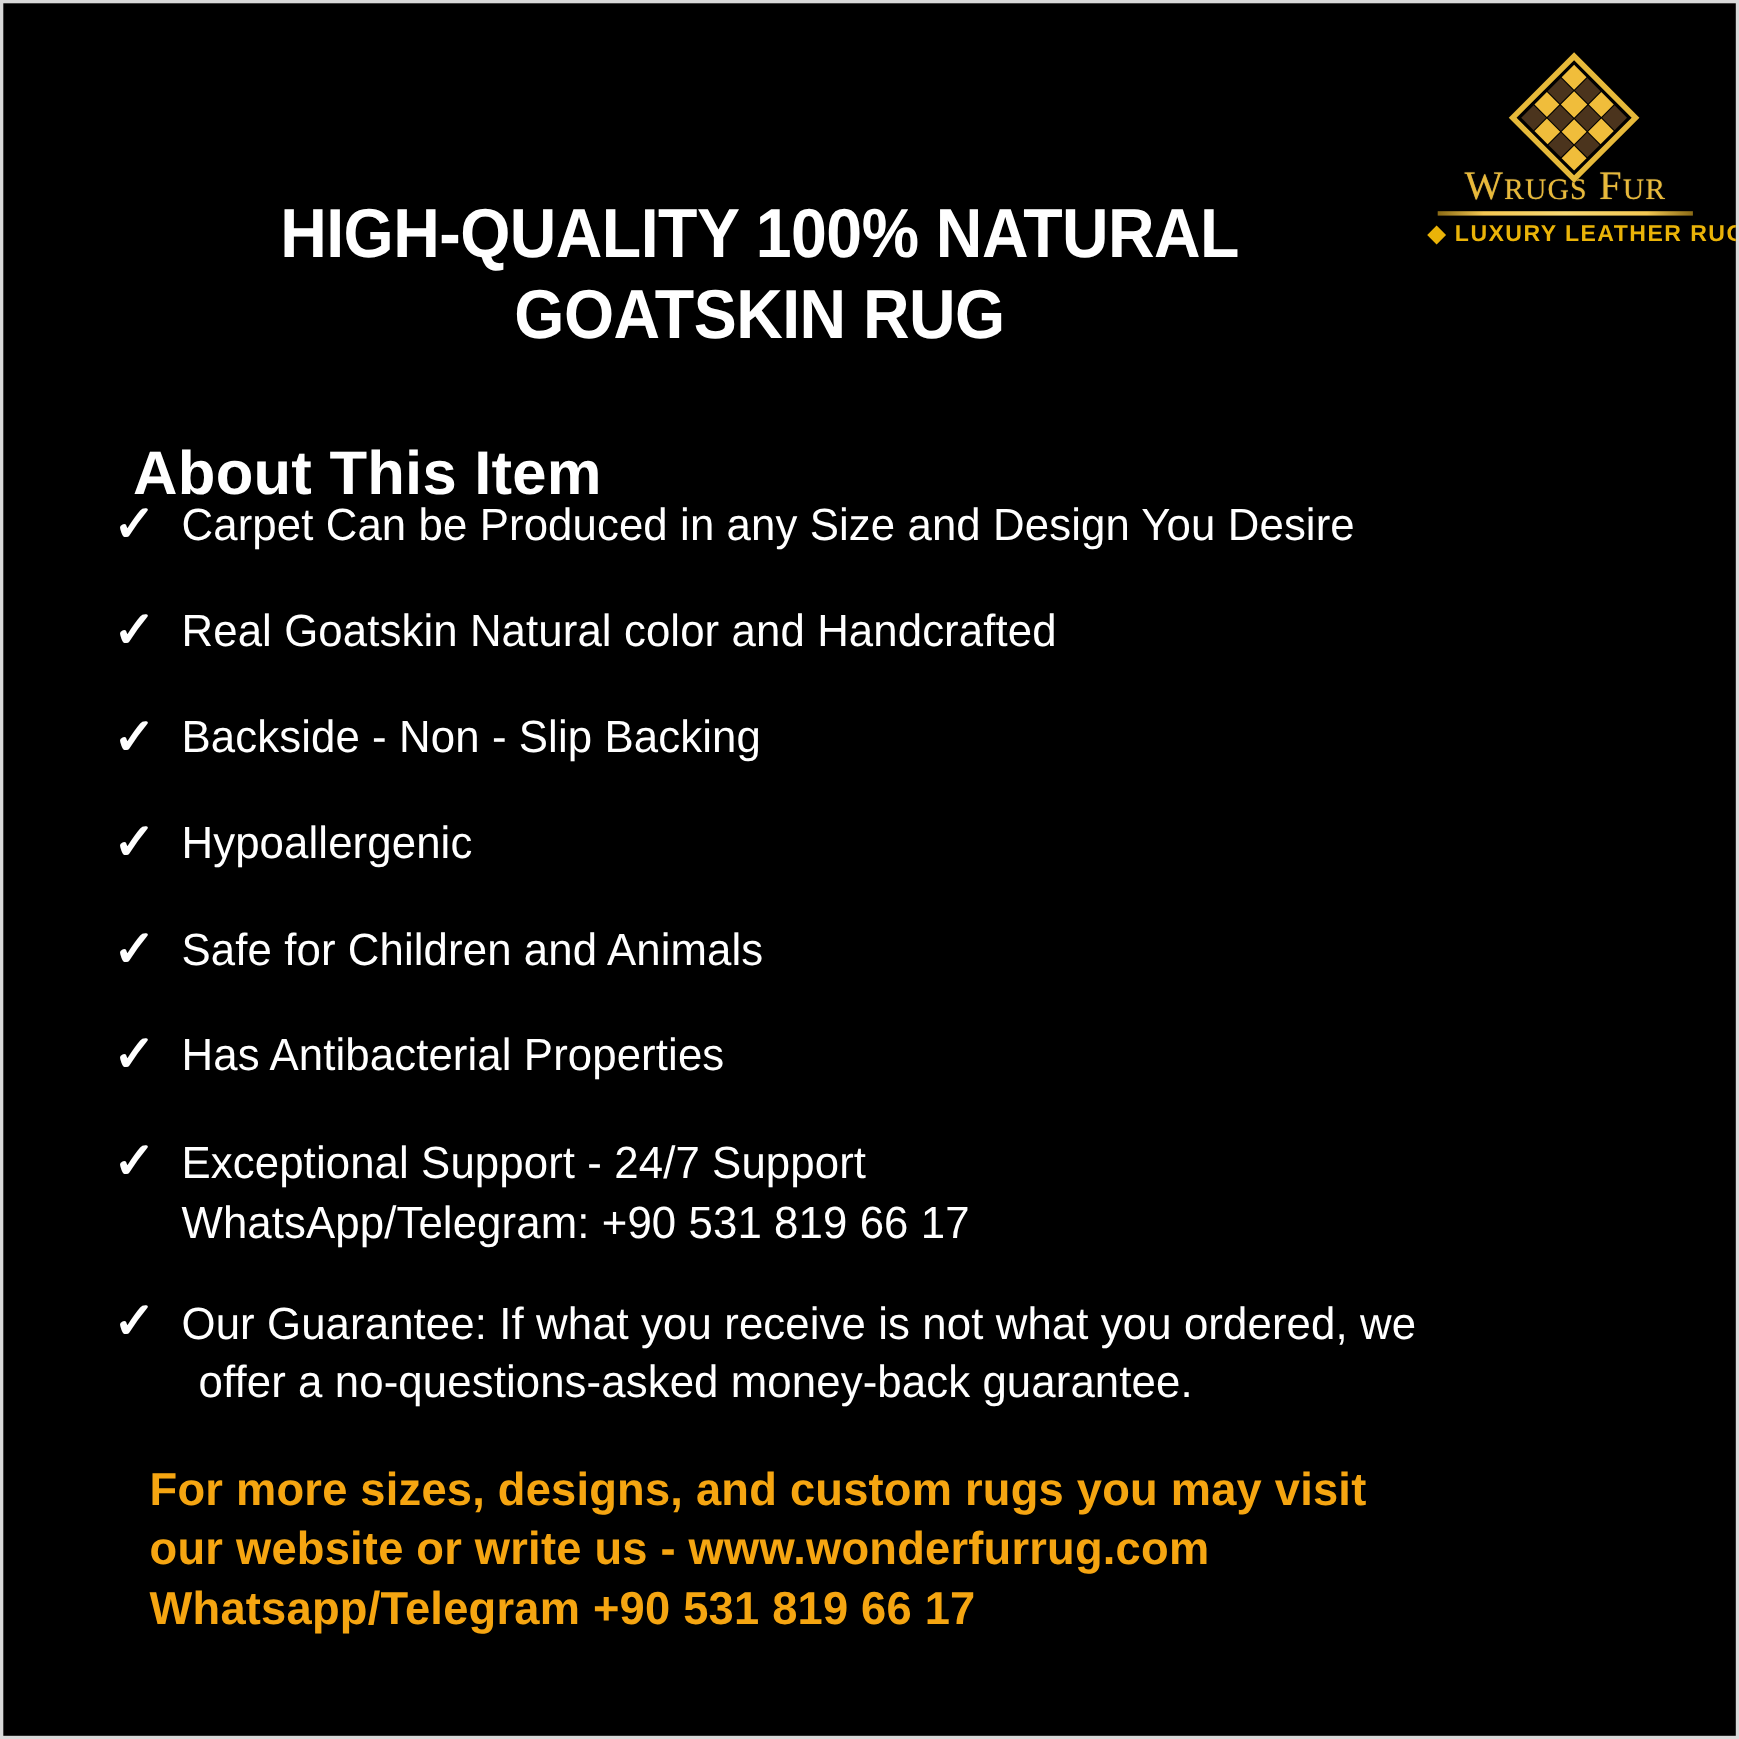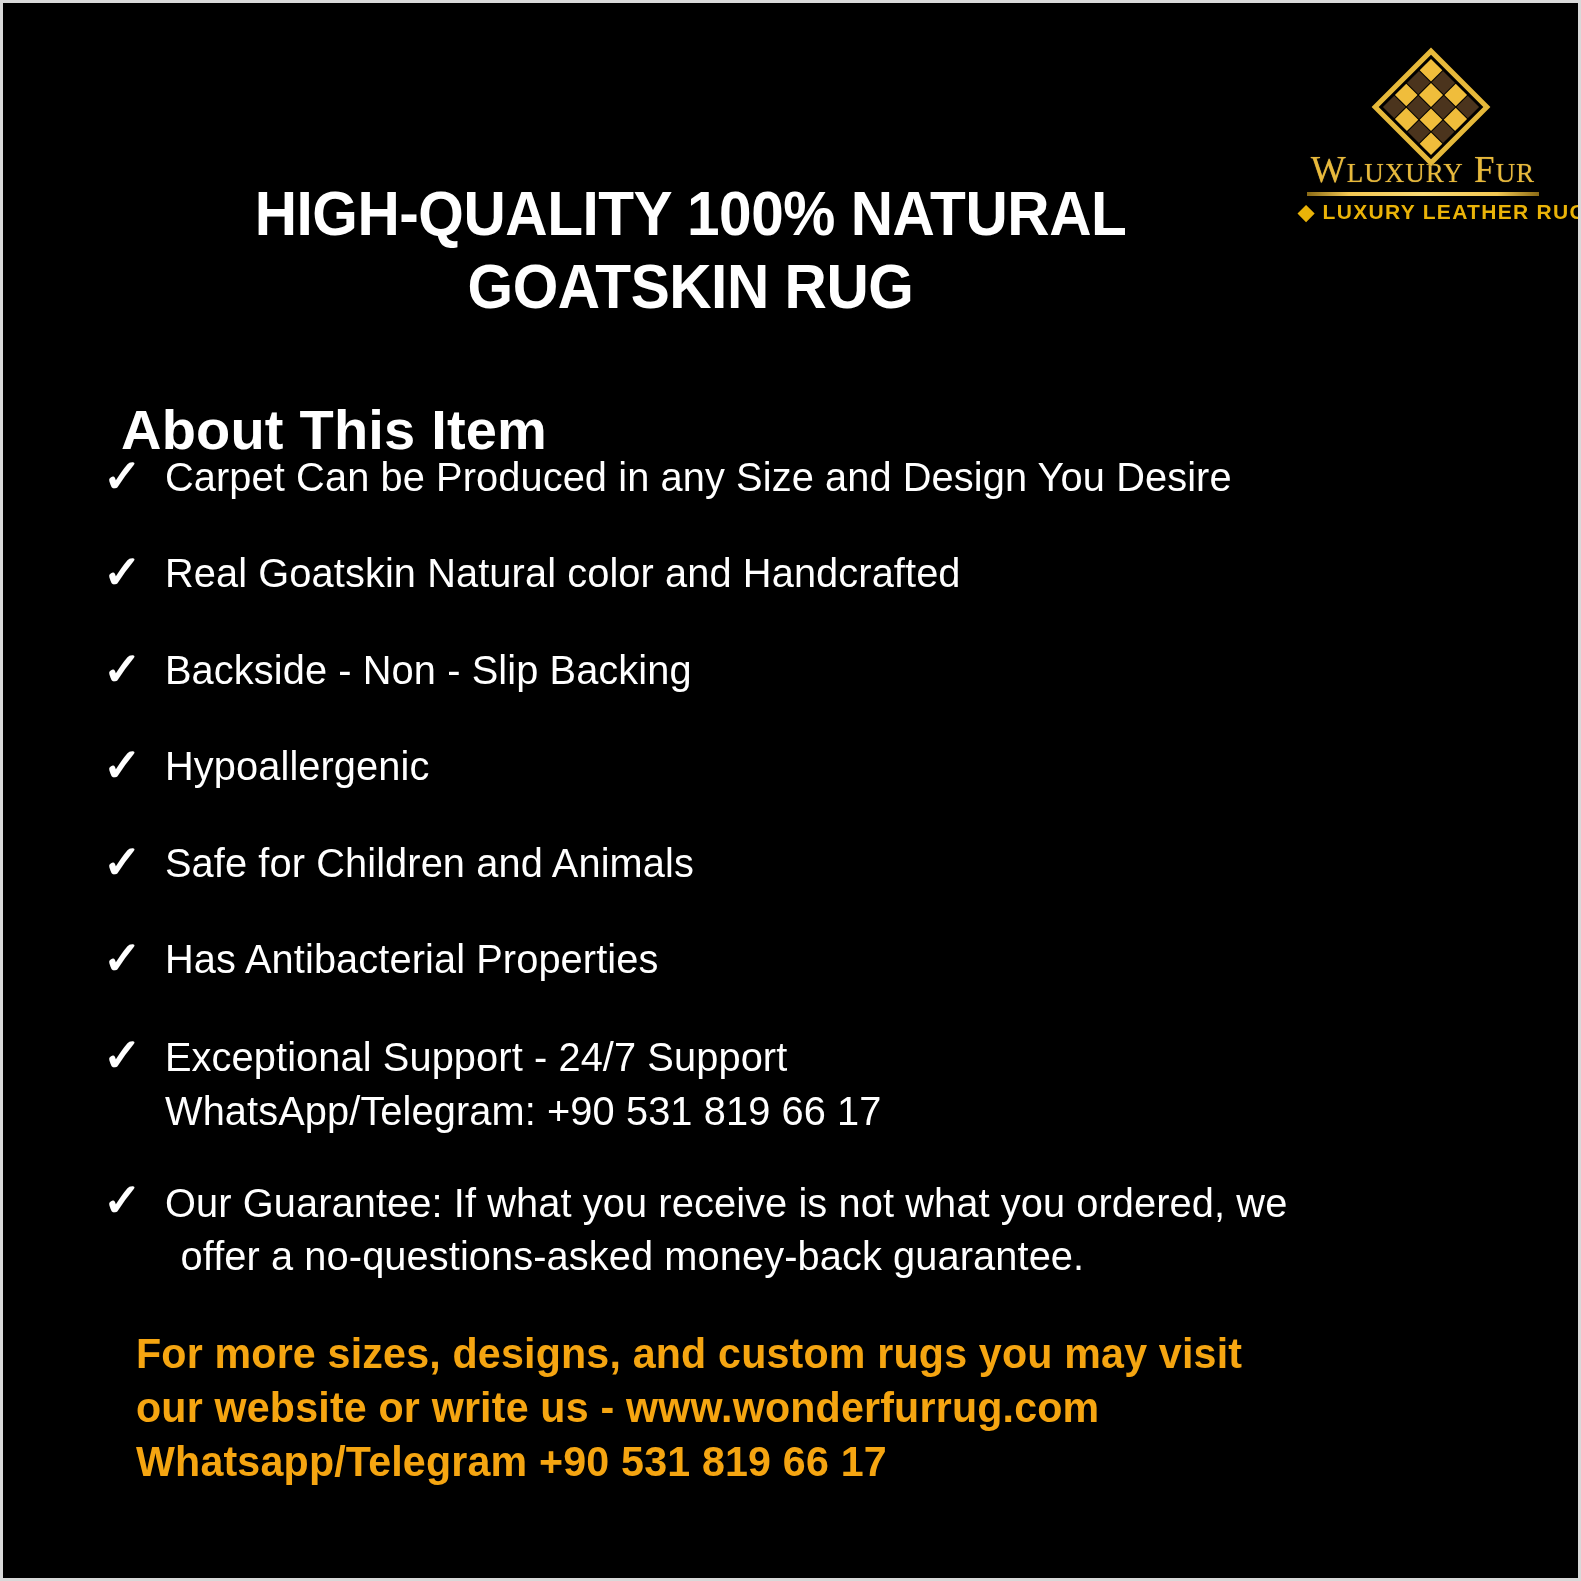--- a/index.html
+++ b/index.html
@@ -179,21 +179,21 @@
         <div class="sq gold"></div>
         <div class="sq brown"></div>
         <div class="sq gold"></div>
         <div class="sq brown"></div>
         <div class="sq brown"></div>
         <div class="sq gold"></div>
         <div class="sq brown"></div>
         <div class="sq gold"></div>
       </div>
     </div>
-    <div id="logo-wordmark"><span class="cap">W</span><span class="small">LUXURY</span>&nbsp;<span class="cap">F</span><span class="small">UR</span></div>
+    <div id="logo-wordmark"><span class="cap">W</span><span class="small">RUGS</span>&nbsp;<span class="cap">F</span><span class="small">UR</span></div>
     <div id="logo-rule"></div>
     <div id="logo-tagline">◆ LUXURY LEATHER RUGS ◆</div>
   </div>
 
   <h1 id="title">HIGH-QUALITY 100% NATURAL GOATSKIN RUG</h1>
 
   <h2 id="about-heading">About This Item</h2>
 
   <div id="bullets">
 

